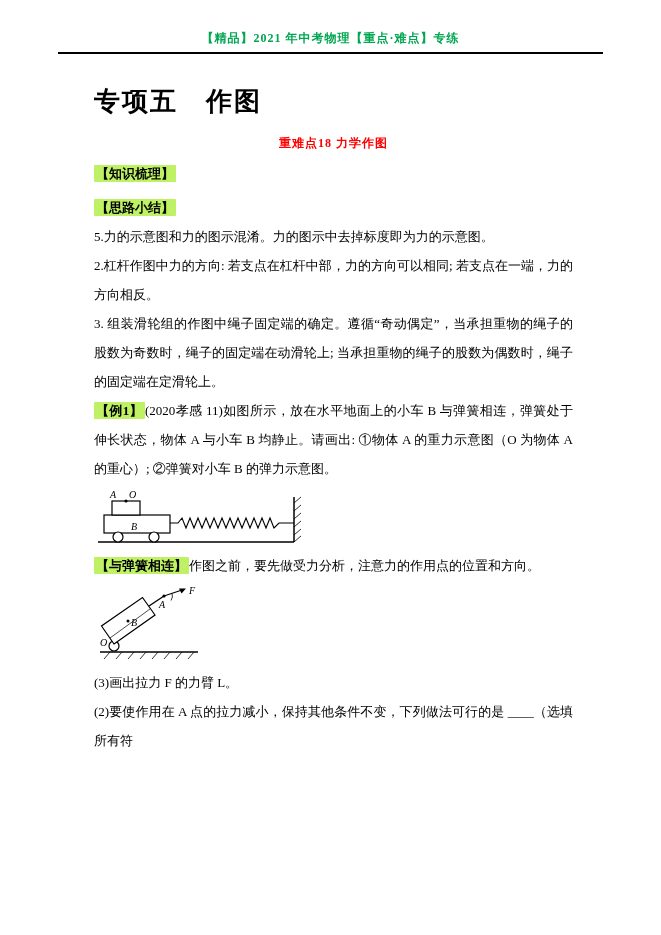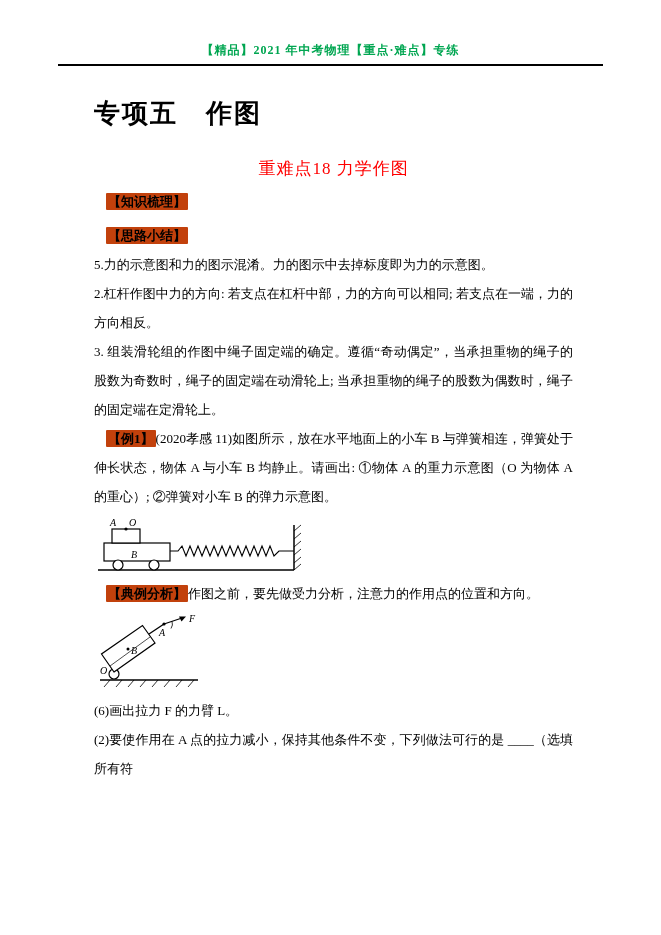--- a/index.html
+++ b/index.html
@@ -2,39 +2,39 @@
 <html><head>
 <meta charset="utf-8">
 <style>
   html,body { margin:0; padding:0; background:#fff; }
   .page {
     width:661px; height:935px; background:#ffffff; position:relative;
     font-family:"Liberation Serif","DejaVu Serif",serif; color:#000;
     overflow:hidden; box-sizing:border-box;
   }
   .header {
-    padding-top:42px; text-align:center;
+    padding-top:30px; text-align:center;
     font-size:12px; font-weight:bold; color:#00A651; letter-spacing:1px;
   }
   .header-rule {
     border:none; border-top:2px solid #000; margin:5px 58px 0 58px;
   }
   .content { padding:0 88px 0 94px; }
   .page-title {
     font-size:26px; font-weight:bold; margin:30px 0 4px 0; letter-spacing:2px;
   }
   .subtitle {
-    text-align:center; color:#FF0000; font-size:17px; font-weight:normal;
-    margin:26px 0 6px 0; letter-spacing:1px;
+    text-align:center; color:#FF0000; font-size:12px; font-weight:bold;
+    margin:16px 0 6px 0; letter-spacing:1px;
   }
   .body-line { font-size:13px; line-height:29px; margin:0; text-align:justify; }
   .sec-label-line { margin:4px 0 0 0; line-height:29px; }
   .hl {
-    background:#c2410c; color:#000; font-size:13px; font-weight:bold;
-    padding:1px 2px; border-radius:1px;margin-left:12px;
+    background:#bef264; color:#000; font-size:13px; font-weight:bold;
+    padding:1px 2px; border-radius:1px;
   }
   .figure { margin:6px 0 2px 4px; }
   .figure svg { display:block; }
   .fig-label { font-family:"Liberation Serif",serif; font-style:italic; }
 </style>
 </head>
 <body>
 
 <div class="page">
 
@@ -85,21 +85,21 @@
         <rect x="14" y="12" width="28" height="14" fill="#fff" stroke="#000" stroke-width="1.2"></rect>
         <circle cx="28" cy="12" r="1.6" fill="#000"></circle>
         <text x="12" y="9" font-size="10" class="fig-label">A</text>
         <text x="31" y="9" font-size="10" class="fig-label">O</text>
         <text x="33" y="41" font-size="10" class="fig-label">B</text>
 
         <polyline points="72,34 80,34 84,29 88,39 92,29 96,39 100,29 104,39 108,29 112,39 116,29 120,39 124,29 128,39 132,29 136,39 140,29 144,39 148,29 152,39 156,29 160,39 164,29 168,39 172,29 176,39 181,34 196,34" fill="none" stroke="#000" stroke-width="1.1"></polyline>
       </svg>
     </div>
 
-    <p class="body-line"><span class="hl">【典例分析】</span><span>作图之前，要先做受力分析，注意力的作用点的位置和方向。</span></p>
+    <p class="body-line"><span class="hl">【与弹簧相连】</span><span>作图之前，要先做受力分析，注意力的作用点的位置和方向。</span></p>
 
 
     <div class="figure">
       <svg width="130" height="80" viewBox="0 0 130 80">
 
         <line x1="2" y1="66" x2="100" y2="66" stroke="#000" stroke-width="1.3"></line>
         <g stroke="#000" stroke-width="0.8">
           <line x1="12" y1="66" x2="6" y2="73"></line>
           <line x1="24" y1="66" x2="18" y2="73"></line>
           <line x1="36" y1="66" x2="30" y2="73"></line>
@@ -123,17 +123,17 @@
         <text x="61" y="22" font-size="10" class="fig-label">A</text>
 
         <line x1="66" y1="10" x2="84" y2="4" stroke="#000" stroke-width="1.1"></line>
         <polygon points="88,2.5 81,2.5 83.5,7.5" fill="#000"></polygon>
         <text x="91" y="8" font-size="10" class="fig-label">F</text>
 
         <path d="M 74 7.3 A 8 8 0 0 1 73 14.5" fill="none" stroke="#000" stroke-width="0.8"></path>
       </svg>
     </div>
 
-    <p class="body-line">(6)画出拉力 F 的力臂 L。</p>
+    <p class="body-line">(3)画出拉力 F 的力臂 L。</p>
     <p class="body-line">(2)要使作用在 A 点的拉力减小，保持其他条件不变，下列做法可行的是 ____（选填所有符</p>
 
   </div>
 </div>
 
 </body></html>

